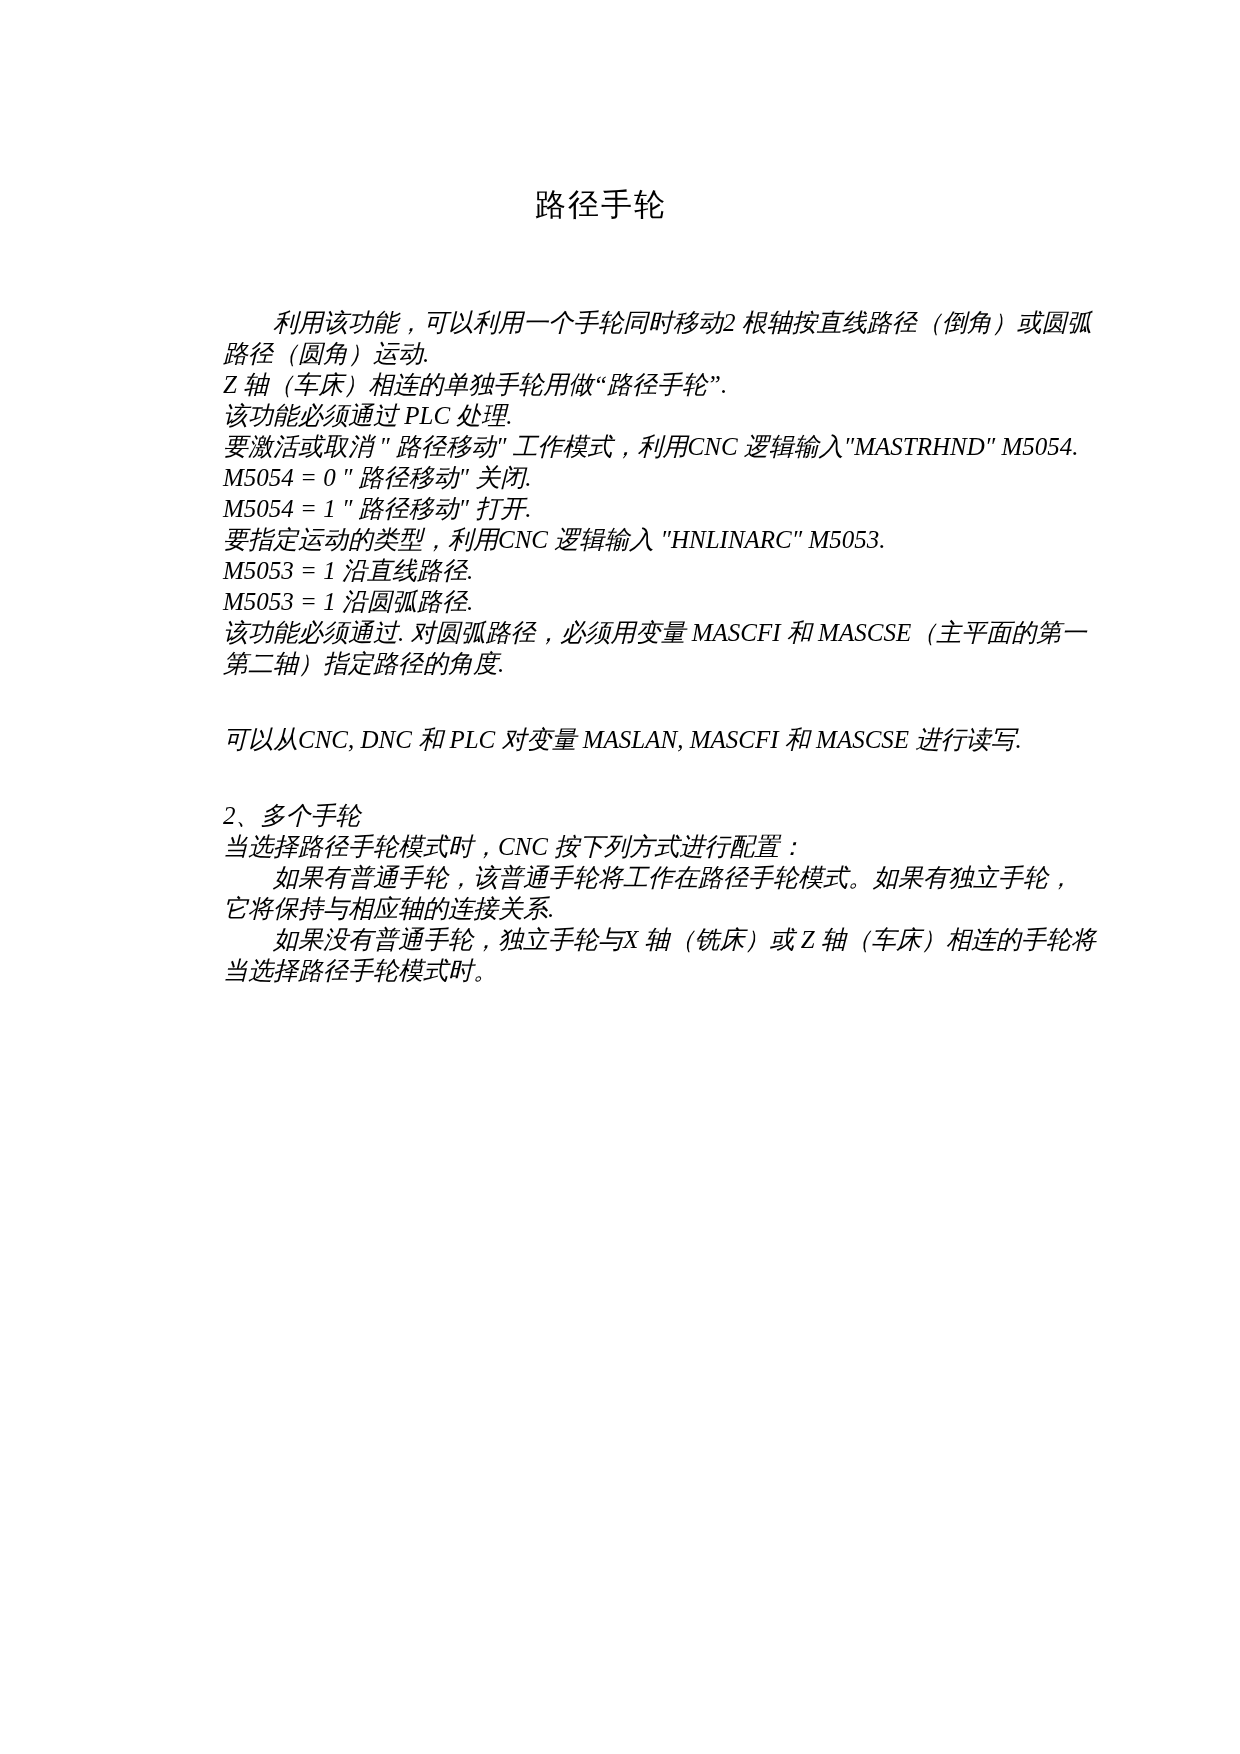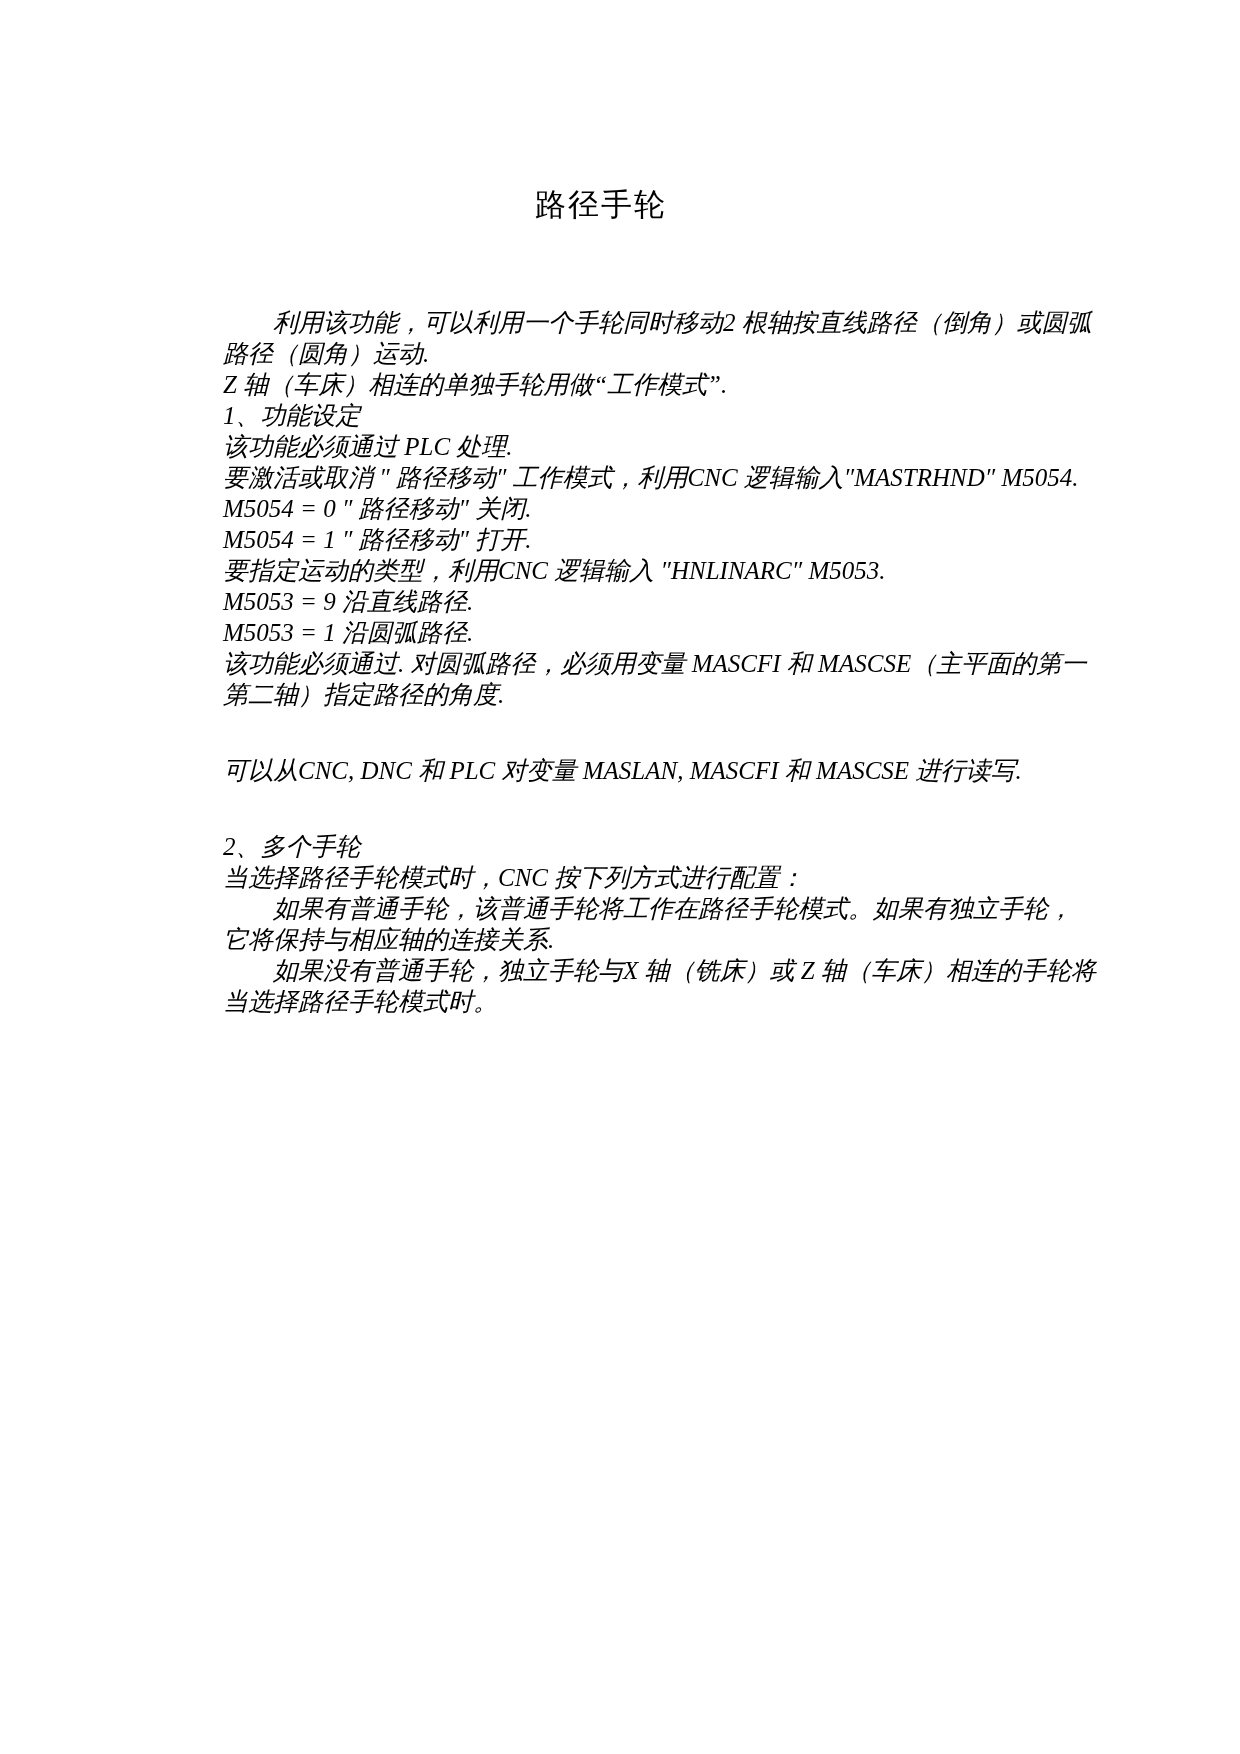--- a/index.html
+++ b/index.html
@@ -51,28 +51,27 @@
 </style>
 </head>
 <body>
 
 <div class="page">
   <div class="doc">
     <h1 class="doc-title">路径手轮</h1>
     <div class="doc-body">
         <div class="line indent">利用该功能，可以利用一个手轮同时移动2 根轴按直线路径（倒角）或圆弧</div>
         <div class="line">路径（圆角）运动.</div>
-        <div class="line">Z 轴（车床）相连的单独手轮用做“工作模式”.</div>
-        <div class="line">1、功能设定</div>
+        <div class="line">Z 轴（车床）相连的单独手轮用做“路径手轮”.</div>
         <div class="line">该功能必须通过 PLC 处理.</div>
         <div class="line">要激活或取消 ″ 路径移动″ 工作模式，利用CNC 逻辑输入″MASTRHND″ M5054.</div>
         <div class="line">M5054 = 0 ″ 路径移动″ 关闭.</div>
         <div class="line">M5054 = 1 ″ 路径移动″ 打开.</div>
         <div class="line">要指定运动的类型，利用CNC 逻辑输入 ″HNLINARC″ M5053.</div>
-        <div class="line">M5053 = 9 沿直线路径.</div>
+        <div class="line">M5053 = 1 沿直线路径.</div>
         <div class="line">M5053 = 1 沿圆弧路径.</div>
         <div class="line">该功能必须通过. 对圆弧路径，必须用变量 MASCFI 和 MASCSE（主平面的第一</div>
         <div class="line">第二轴）指定路径的角度.</div>
         <div class="line blank"></div>
         <div class="line">可以从CNC, DNC 和 PLC 对变量 MASLAN, MASCFI 和 MASCSE 进行读写.</div>
         <div class="line blank"></div>
         <div class="line">2、多个手轮</div>
         <div class="line">当选择路径手轮模式时，CNC 按下列方式进行配置：</div>
         <div class="line indent">如果有普通手轮，该普通手轮将工作在路径手轮模式。如果有独立手轮，</div>
         <div class="line">它将保持与相应轴的连接关系.</div>

